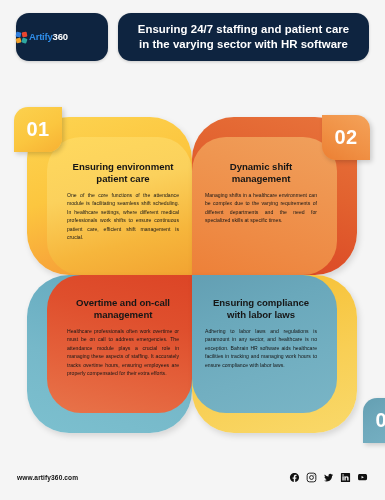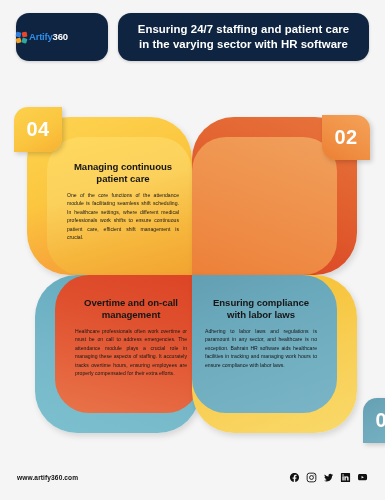--- a/index.html
+++ b/index.html
@@ -51,21 +51,21 @@
     font-weight:bold;text-align:center;letter-spacing:.05px;
   }
 
   
   .flower{
     position:absolute;left:13px;top:103px;width:358px;height:345px;
   }
   .quad{position:absolute;width:179px;height:172px;}
   .q1{left:0;top:0;}
   .q2{left:179px;top:0;}
-  .q4{left:8px;top:172px;}
+  .q4{left:0;top:172px;}
   .q3{left:179px;top:172px;padding-left:41px;}
 
   
   .petal-outer,.petal-inner{
     position:absolute;
     box-shadow:2px 3px 6px rgba(0,0,0,.13);
   }
   
   .q1 .petal-outer{
     left:14px;top:14px;width:165px;height:158px;
@@ -182,31 +182,35 @@
       </h1>
     </div>
   </div>
 
   <div class="flower">
 
     <div class="quad q1">
       <div class="petal-outer"></div>
       <div class="petal-inner"></div>
       <div class="card-text">
-        <h2>Managing continuous patient care</h2>
+        <h2>Ensuring environment patient care</h2>
         <p>One of the core functions of the attendance module is facilitating seamless shift scheduling. In healthcare settings, where different medical professionals work shifts to ensure continuous patient care, efficient shift management is crucial.</p>
       </div>
       <div class="badge b01">
-        <span>04</span>
+        <span>01</span>
       </div>
     </div>
 
     <div class="quad q2">
       <div class="petal-outer"></div>
       <div class="petal-inner"></div>
+      <div class="card-text">
+        <h2>Dynamic shift management</h2>
+        <p>Managing shifts in a healthcare environment can be complex due to the varying requirements of different departments and the need for specialized skills at specific times.</p>
+      </div>
       <div class="badge b02">
         <span>02</span>
       </div>
     </div>
 
     <div class="quad q4">
       <div class="petal-outer"></div>
       <div class="petal-inner"></div>
       <div class="card-text">
         <h2>Overtime and on-call management</h2>

